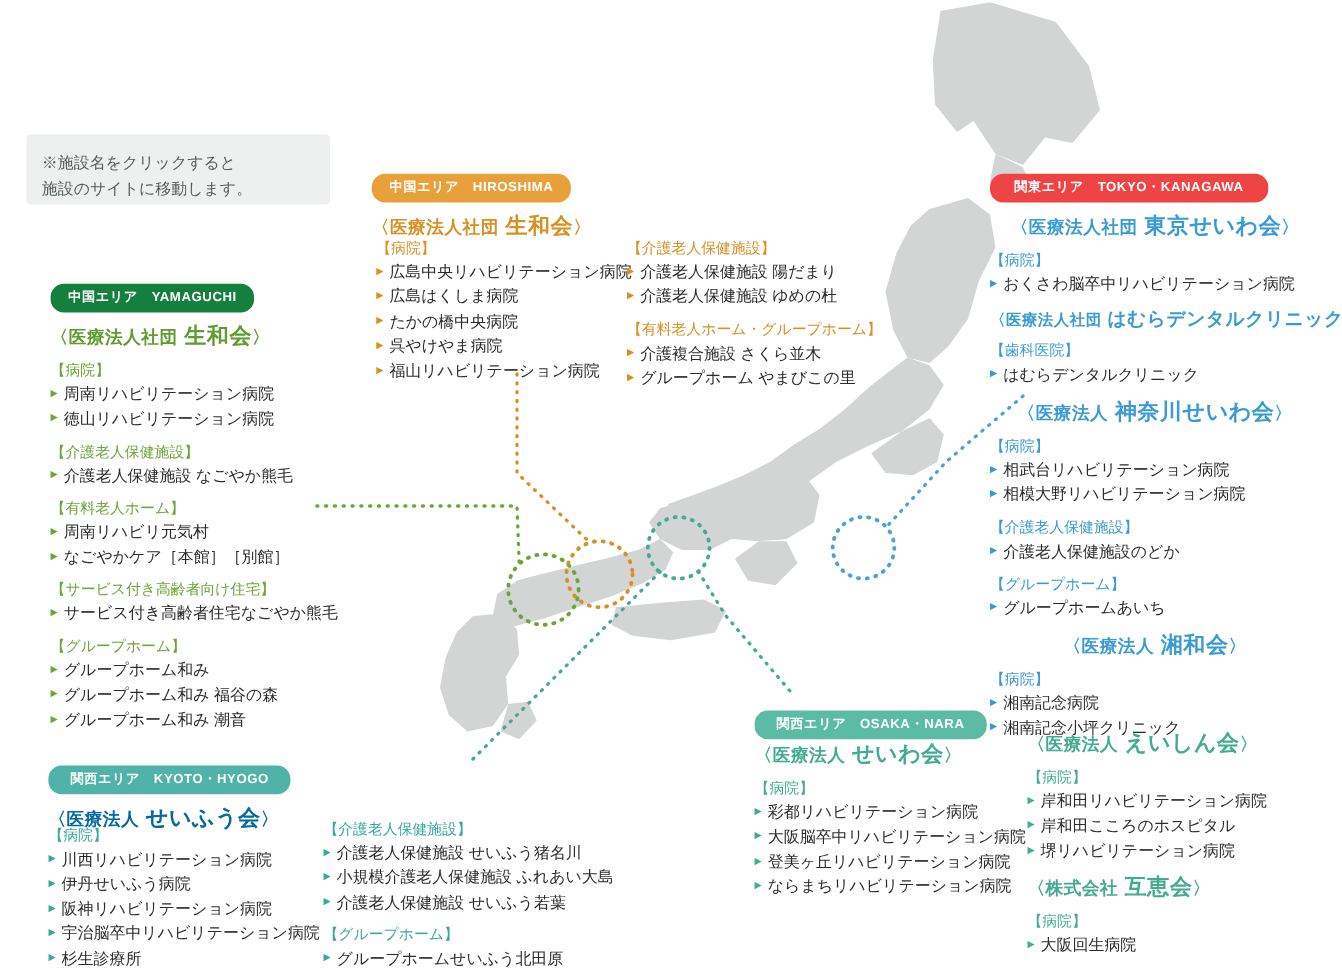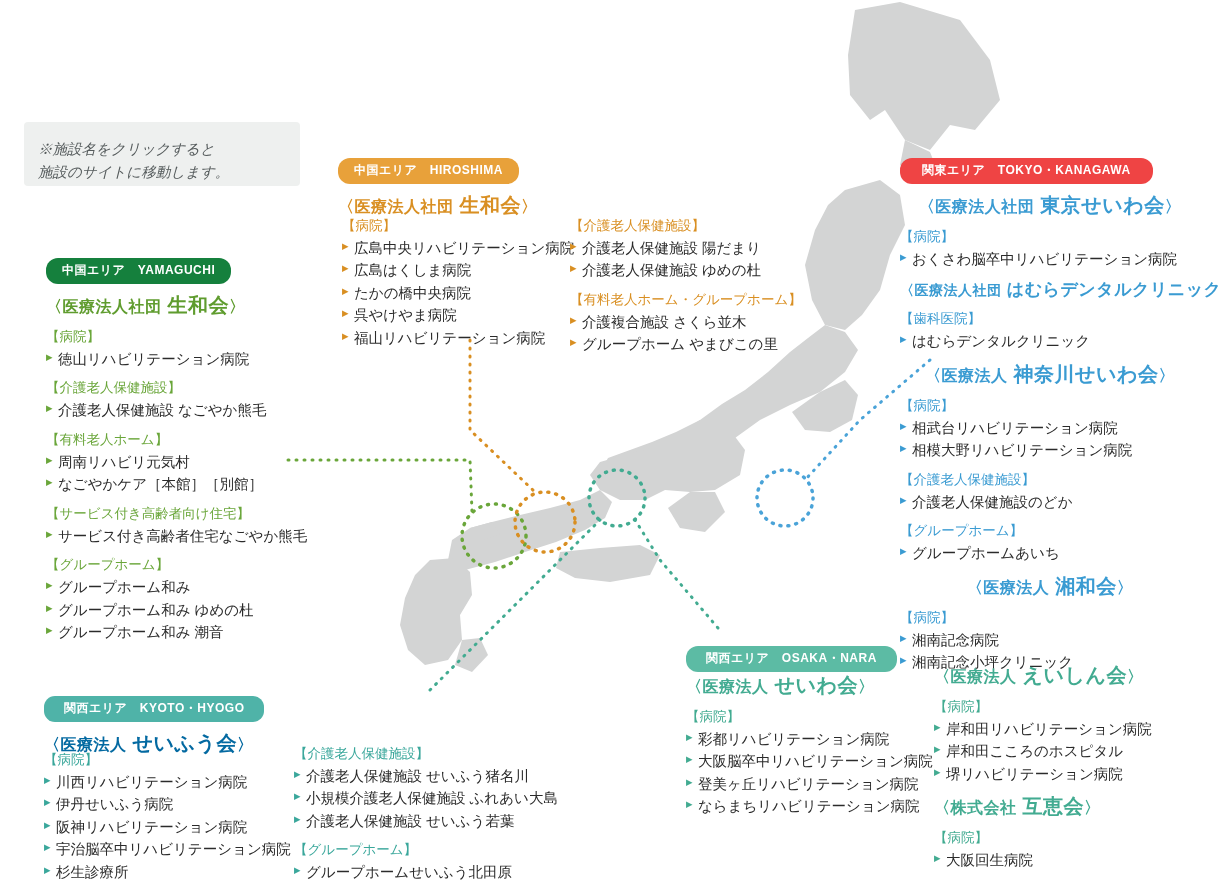--- a/index.html
+++ b/index.html
@@ -34,21 +34,20 @@
   .note-text {
     position: absolute;
     left: 38px;
     top: 138px;
     width: 256px;
     font-size: 14.5px;
     line-height: 1.6;
     color: #555b5c;
     z-index: 6;
     white-space: pre-line;
-    font-style: italic;
   }
   .panel {
     position: absolute;
     z-index: 6;
   }
   .area-pill {
     display: inline-block;
     border-radius: 12px;
     color: #ffffff;
     font-size: 12px;
@@ -169,35 +168,36 @@
     施設のサイトに移動します。</div>
 
 <div class="panel green" style="left:46px; top:246px; width:280px;">
   <div class="area-pill">中国エリア　YAMAGUCHI</div>
   <div class="corp-name">
     <span class="brk">〈医療法人社団</span>
     <span>生和会</span><span class="brk">〉</span>
   </div>
 
   <div class="cat-head">【病院】</div>
+  <div class="fac">周南リハビリテーション病院</div>
   <div class="fac">徳山リハビリテーション病院</div>
 
   <div class="cat-head">【介護老人保健施設】</div>
   <div class="fac">介護老人保健施設 なごやか熊毛</div>
 
   <div class="cat-head">【有料老人ホーム】</div>
   <div class="fac">周南リハビリ元気村</div>
   <div class="fac">なごやかケア［本館］［別館］</div>
 
   <div class="cat-head">【サービス付き高齢者向け住宅】</div>
   <div class="fac">サービス付き高齢者住宅なごやか熊毛</div>
 
   <div class="cat-head">【グループホーム】</div>
   <div class="fac">グループホーム和み</div>
-  <div class="fac">グループホーム和み ゆめの杜</div>
+  <div class="fac">グループホーム和み 福谷の森</div>
   <div class="fac">グループホーム和み 潮音</div>
 </div>
 
 <div class="panel orange" style="left:338px; top:146px; width:470px;">
   <div class="area-pill">中国エリア　HIROSHIMA</div>
   <div class="corp-name">
     <span class="brk">〈医療法人社団</span>
     <span>生和会</span><span class="brk">〉</span>
   </div>
 
@@ -294,21 +294,21 @@
     <div class="corp-name">
       <span class="brk">〈株式会社</span>
       <span>互恵会</span><span class="brk">〉</span>
     </div>
     <div class="cat-head">【病院】</div>
     <div class="fac">大阪回生病院</div>
   </div>
 </div>
 
 <div class="panel teal" style="left:44px; top:684px; width:580px;">
-  <div class="area-pill" style="padding-left:20px;padding-right:20px;border-radius:11px;">関西エリア　KYOTO・HYOGO</div>
+  <div class="area-pill" style="padding-left:20px;padding-right:20px;">関西エリア　KYOTO・HYOGO</div>
   <div class="corp-name">
     <span class="brk">〈医療法人</span>
     <span>せいふう会</span><span class="brk">〉</span>
   </div>
 
   <div class="col2" style="left:0px; top:58px; width:250px;">
     <div class="cat-head">【病院】</div>
     <div class="fac">川西リハビリテーション病院</div>
     <div class="fac">伊丹せいふう病院</div>
     <div class="fac">阪神リハビリテーション病院</div>

